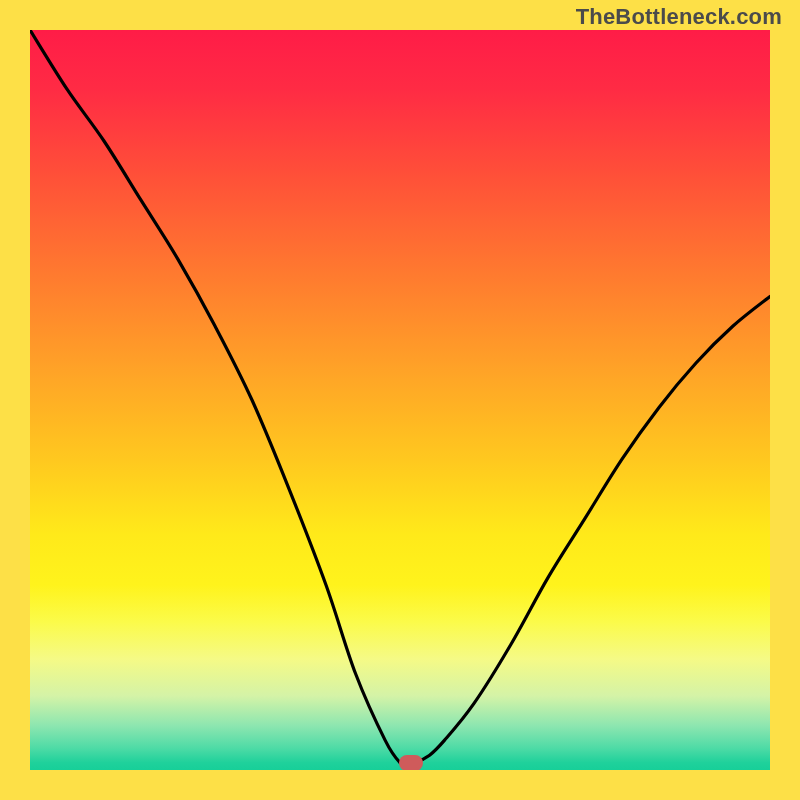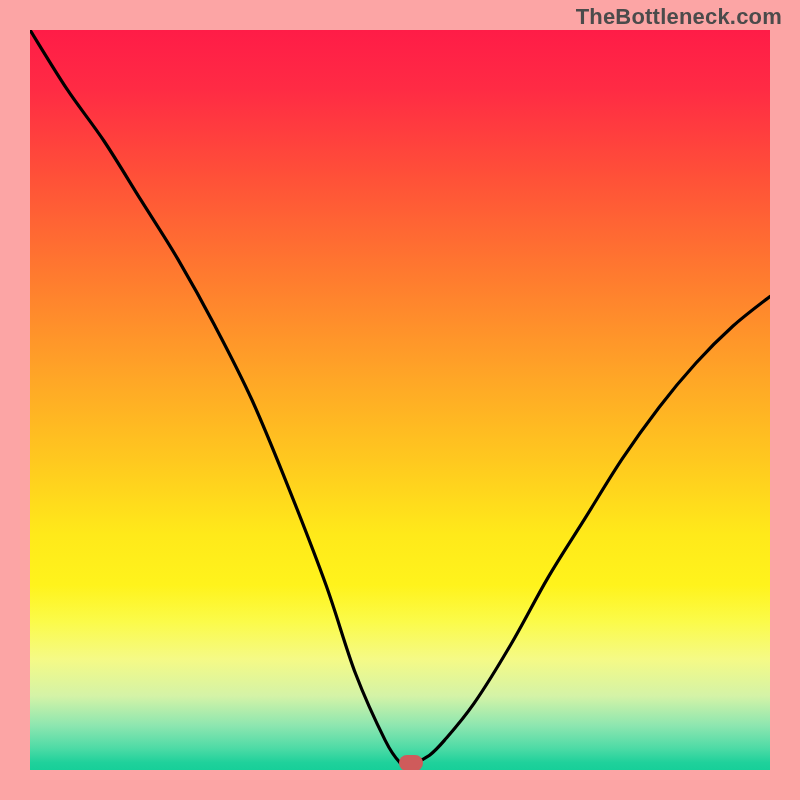--- a/index.html
+++ b/index.html
@@ -8,21 +8,21 @@
     width: 800px;
     height: 800px;
     background: #000;
     overflow: hidden;
     font-family: Arial, Helvetica, sans-serif;
   }
   .frame {
     position: relative;
     width: 800px;
     height: 800px;
-    background: #fca5a5;
+    background: #fde047;
   }
   .watermark {
     position: absolute;
     top: 4px;
     right: 18px;
     font-size: 22px;
     font-weight: 600;
     color: #4b4b4b;
     letter-spacing: 0.2px;
   }

